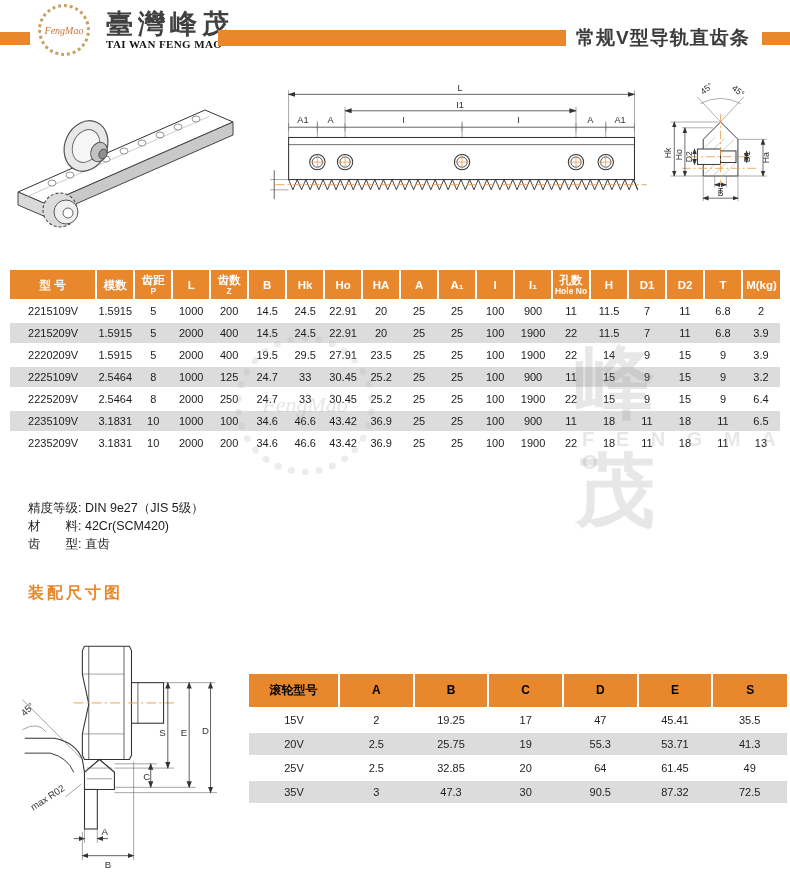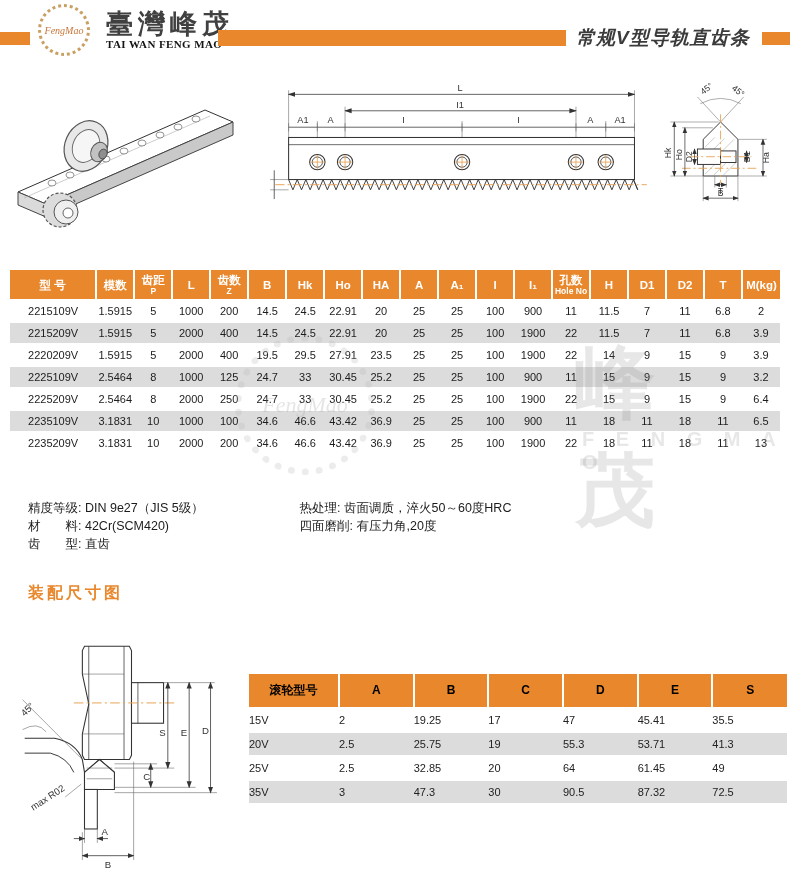--- a/index.html
+++ b/index.html
@@ -6,21 +6,21 @@
   html,body { margin:0; padding:0; }
   body {
     width:790px; height:879px; background:#fff; position:relative; overflow:hidden;
     font-family:"Liberation Sans","DejaVu Sans",sans-serif; color:#222;
   }
   
   .header { position:relative; height:64px; }
   .hdr-left-bar { position:absolute; left:0; top:32px; width:30px; height:13px; background:#E8872B; }
   .hdr-right-bar { position:absolute; right:0; top:32px; width:28px; height:13px; background:#E8872B; }
   .hdr-bar { position:absolute; left:218px; top:30px; width:348px; height:16px; background:#E8872B; }
-  .hdr-title { position:absolute; left:576px; top:25px; font-size:19px; font-weight:bold; color:#3b3b3b; letter-spacing:1px; white-space:nowrap;font-style:italic; }
+  .hdr-title { position:absolute; left:576px; top:25px; font-size:19px; font-weight:bold; color:#3b3b3b; letter-spacing:1px; white-space:nowrap; }
   .logo { position:absolute; left:38px; top:4px; width:60px; height:56px; }
   .logo-gear { width:52px; height:52px; border:3px dotted #C9A063; border-radius:50%;
     display:flex; align-items:center; justify-content:center; }
   .logo-script { font-family:"Liberation Serif","DejaVu Serif",serif; font-style:italic; font-size:10px; color:#C9753A; }
   .company { position:absolute; left:106px; top:10px; }
   .company-cn { font-family:"Liberation Serif","DejaVu Serif",serif; font-size:27px; font-weight:bold; color:#404040; letter-spacing:5px; line-height:28px; }
   .company-en { font-family:"Liberation Serif","DejaVu Serif",serif; font-size:11px; font-weight:bold; color:#141414; letter-spacing:0.4px; }
   
   .drawings { display:flex; height:180px; align-items:flex-start; }
   .draw1 { width:265px; margin-top:6px; }
@@ -50,21 +50,21 @@
   .spec-col3 { width:35%; }
   
   .section-title { margin:30px 0 0 28px; color:#E8872B; font-size:16px; font-weight:bold; letter-spacing:3px; }
   .bottom { display:flex; margin-top:6px; }
   .assembly-wrap { width:235px; margin-left:14px; }
   .roller-wrap { margin-top:64px; }
   .roller-table { width:538px; table-layout:fixed; }
   .roller-table th { background:#E8872B; color:#000000; font-size:12px; font-weight:bold;
     padding:8px 0; border-left:2px solid #fff; }
   .roller-table th:first-child { border-left:none; width:90px; }
-  .roller-table td { text-align:left; font-size:11px; padding:5px 0; border-top:2px solid #fff; }
+  .roller-table td { text-align:center; font-size:11px; padding:5px 0; border-top:2px solid #fff; }
   .roller-table tbody tr:nth-child(even) { background:#DCDCDC; }
   
   .wm { position:absolute; pointer-events:none; color:#8a8a8a; }
   .wm-gear { left:235px; top:335px; width:140px; height:140px; border:7px dotted #b5b5b5;
     border-radius:50%; opacity:0.25; display:flex; align-items:center; justify-content:center; }
   .wm-gear span { font-family:"Liberation Serif","DejaVu Serif",serif; font-style:italic; font-size:22px; color:#9a9a9a; }
   .wm-cn { left:575px; top:330px; font-size:80px; font-weight:bold; letter-spacing:14px; opacity:0.20; }
   .wm-en { left:582px; top:428px; font-size:20px; font-weight:bold; letter-spacing:8px; opacity:0.20; }
 </style>
 </head>
@@ -484,24 +484,20 @@
     <span>FengMao</span>
   </div>
 <div class="wm wm-cn">峰 茂</div>
 <div class="wm wm-en">F E N G   M A O</div>
 
 <div class="specs">
   <div class="spec-col1">
       <div>精度等级: DIN 9e27（JIS 5级）</div>
       <div>材　　料: 42Cr(SCM420)</div>
       <div>齿　　型: 直齿</div>
-    </div>
-  <div class="spec-col3">
-      <div>热处理: 齿面调质，淬火50～60度HRC</div>
-      <div>四面磨削: 有压力角,20度</div>
     </div>
 </div>
 
 <div class="section-title">装配尺寸图</div>
 
 <div class="bottom">
 
   <svg class="assembly-wrap" viewBox="0 0 220 245">
     <defs>
       <marker id="ar4" markerWidth="8" markerHeight="8" refX="7" refY="4" orient="auto">

